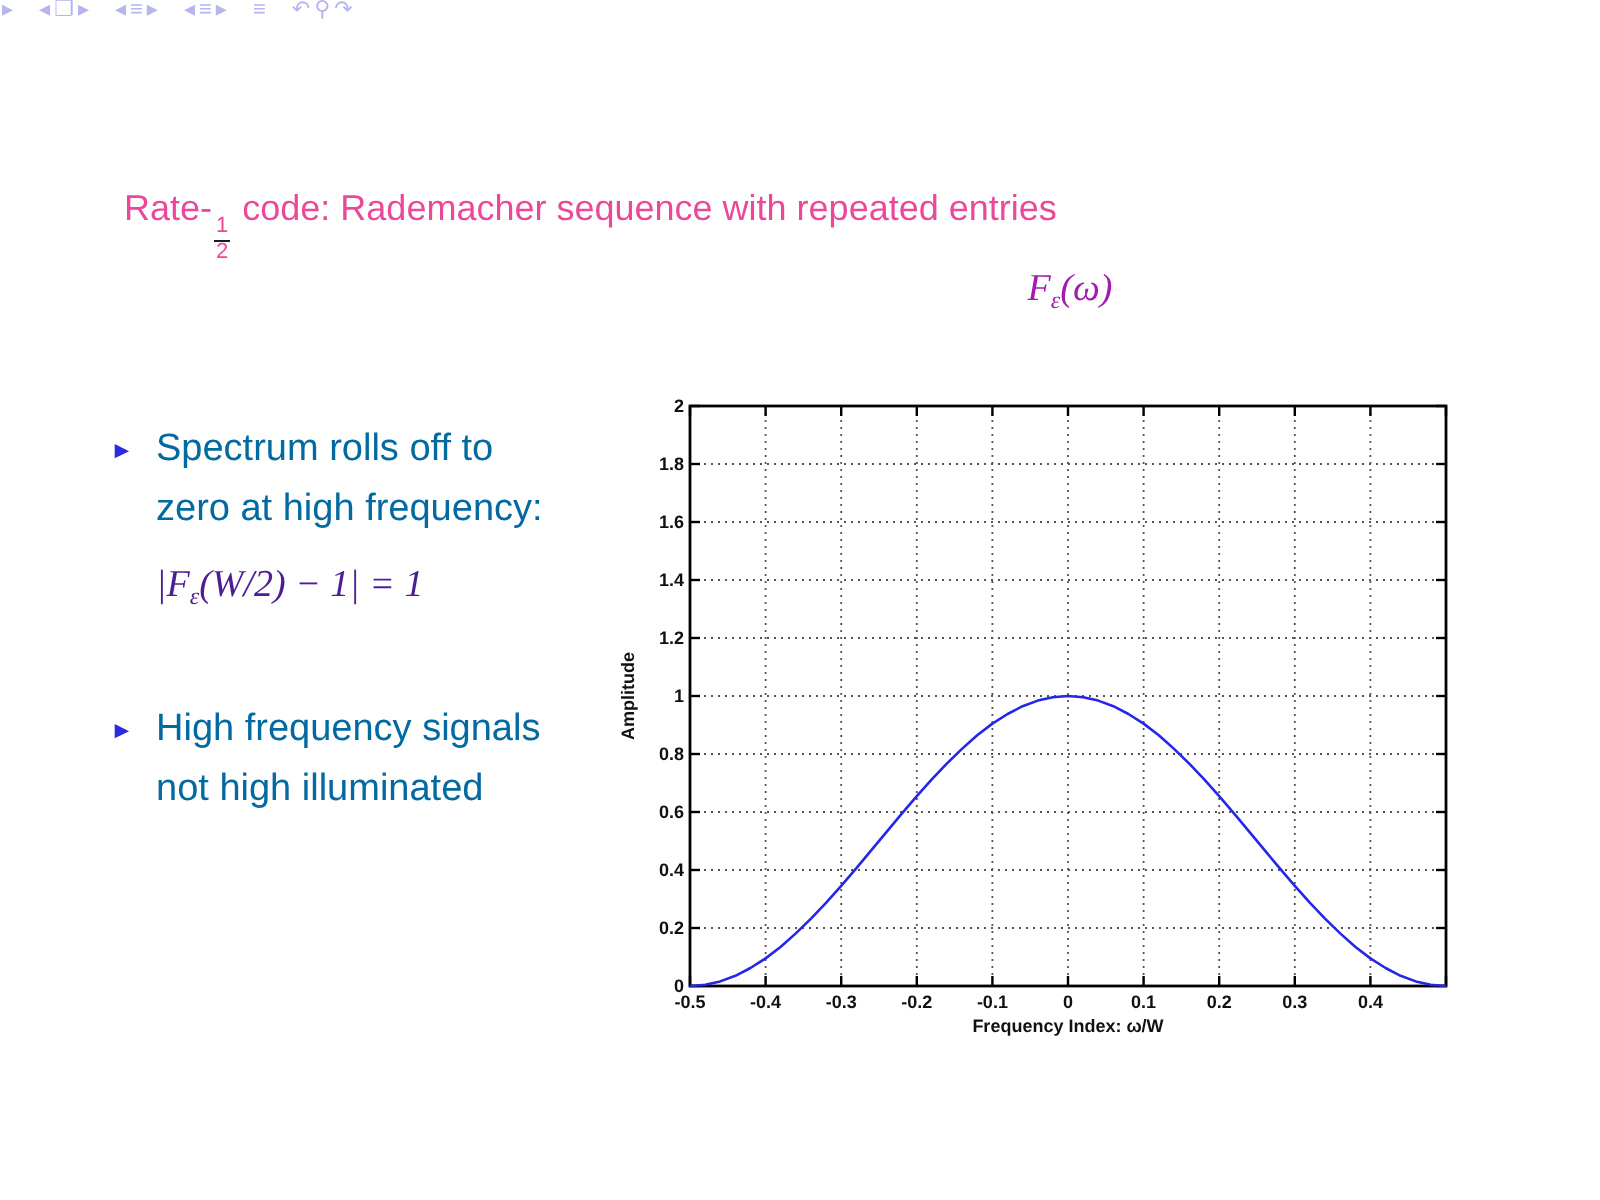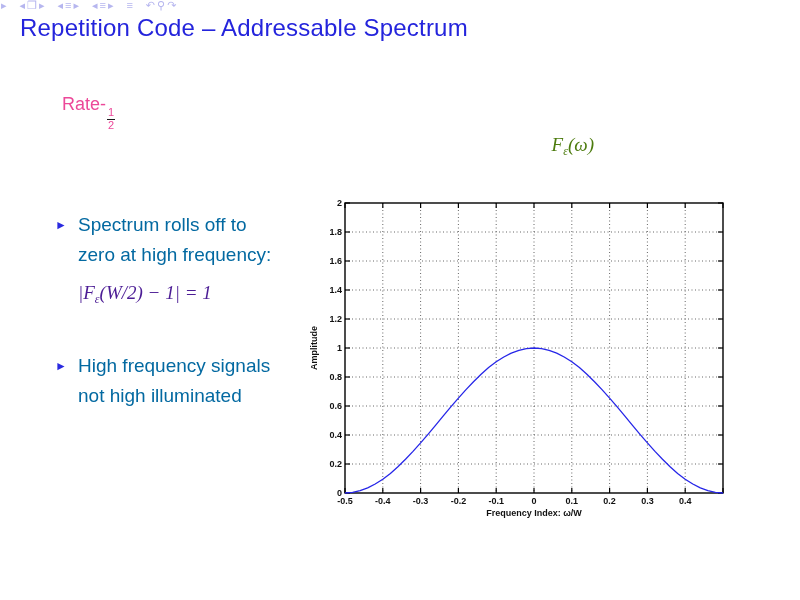--- a/index.html
+++ b/index.html
@@ -14,22 +14,22 @@
   }
   #subtitle{
     left:62px;top:94px;font-size:18px;white-space:nowrap;color:#ec4899;
   }
   .frac{
     display:inline-flex;flex-direction:column;align-items:center;
     vertical-align:-6px;font-size:11px;line-height:1.05;margin:0 1px;
   }
   .frac .den{border-top:1px solid #1a1a1a;padding:0 1px;}
   #math-heading{
-    left:444px;top:134px;width:150px;text-align:right;
-    font-family:"Liberation Serif",serif;font-style:italic;font-size:19px;color:#4d7c0f;
+    left:460px;top:134px;width:150px;text-align:center;
+    font-family:"Liberation Serif",serif;font-style:italic;font-size:19px;color:#a21caf;
   }
   .msub{font-size:12px;vertical-align:-4px;}
   #bullets{left:55px;top:210px;width:225px;}
   .bullet-row{display:flex;align-items:flex-start;}
   .bullet-marker{
     width:23px;flex:0 0 23px;color:#2a2ae0;font-size:12px;line-height:30px;
   }
   .bullet-text{font-size:19px;line-height:30px;color:#0369a1;}
   #formula{
     margin:12px 0 44px 23px;font-family:"Liberation Serif",serif;
@@ -43,27 +43,26 @@
     color:#b6b6ef;font-size:11px;line-height:1;
   }
   #nav-bar span{margin:0 1px;cursor:pointer;}
   #nav-bar span.gap{margin-left:12px;}
 </style>
 </head>
 <body>
 
 <div id="slide">
 
-  <div id="slide-title" class="abs">Repetition Code – Addressable Spectrum</div>
 
   <div id="subtitle" class="abs">
     <span>Rate-</span><span class="frac">
         <span class="num">1</span>
         <span class="den">2</span>
-      </span>
+      </span><span> code:  Rademacher sequence with repeated entries</span>
   </div>
 
   <div id="math-heading" class="abs">
     <span>F</span><span class="msub">ε</span><span>(ω)</span>
   </div>
 
   <div id="bullets" class="abs">
     <div class="bullet-row">
       <span class="bullet-marker">►</span>
       <span class="bullet-text">Spectrum rolls off to zero at high frequency:</span>

